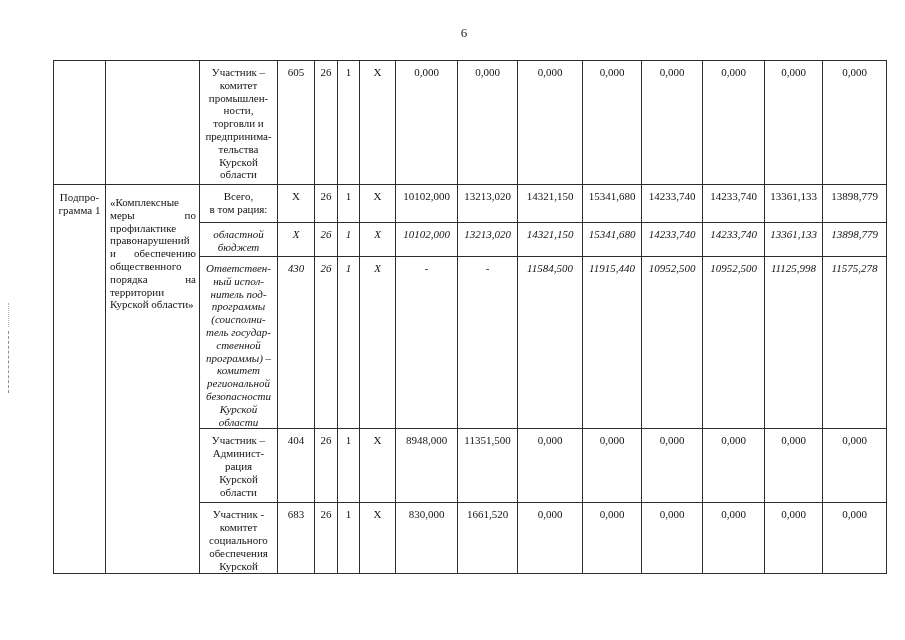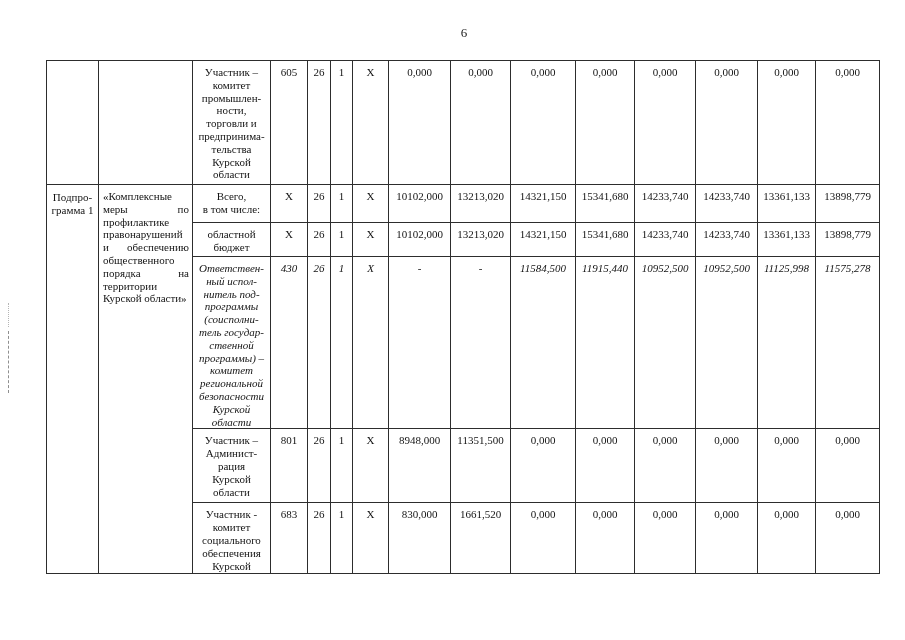--- a/index.html
+++ b/index.html
@@ -22,49 +22,49 @@
   .scan-artifact-a{
     position:absolute;left:8px;top:303px;height:24px;width:0;
     border-left:1px dotted #b5b5b5;
   }
   .scan-artifact-b{
     position:absolute;left:8px;top:331px;height:62px;width:0;
     border-left:1px dashed #8f8f8f;
   }
   table.budget-table{
     position:absolute;
-    left:46px;top:60px;
+    left:53px;top:60px;
     width:833px;
     border-collapse:collapse;
     table-layout:fixed;
   }
   .budget-table td{
     border:1px solid #2d2d2d;
     vertical-align:top;
     text-align:center;
     padding:5px 2px 0 2px;
     font-size:11px;
     line-height:12.8px;
     color:#141414;
     overflow:hidden;
   }
   .budget-table td.pre{white-space:pre-line;}
   .budget-table td.name-cell{
     text-align:justify;
     text-justify:inter-word;
-    padding:5px 3px 0 4px;
+    padding:11px 3px 0 4px;
     white-space:normal;
   }
   .budget-table td.program-cell{
     padding-top:6px;
     white-space:pre-line;
   }
   tr.r0{height:124px;}
   tr.r1{height:38px;}
-  tr.r2{height:34px;}
+  tr.r2{height:34px;font-style:italic;}
   tr.r3{height:172px;font-style:italic;}
   tr.r4{height:74px;}
   tr.r5{height:71px;font-family:Liberation Serif, serif;}
 </style>
 </head>
 <body>
 
 <div class="page">
 
   <div class="page-number">6</div>
@@ -114,21 +114,21 @@
         <td>0,000</td>
         <td>0,000</td>
         <td>0,000</td>
         <td>0,000</td>
       </tr>
       <tr class="r1">
         <td class="program-cell" rowspan="5">Подпро-
 грамма 1</td>
         <td class="name-cell" rowspan="5">«Комплексные меры по профилактике правонарушений и обеспечению общественного порядка на территории Курской области»</td>
         <td class="pre">Всего,
-в том числе:</td>
+в том рация:</td>
         <td>X</td>
         <td>26</td>
         <td>1</td>
         <td>X</td>
         <td>10102,000</td>
         <td>13213,020</td>
         <td>14321,150</td>
         <td>15341,680</td>
         <td>14233,740</td>
         <td>14233,740</td>
@@ -177,21 +177,21 @@
         <td>10952,500</td>
         <td>11125,998</td>
         <td>11575,278</td>
       </tr>
       <tr class="r4">
         <td class="pre">Участник –
 Админист-
 рация
 Курской
 области</td>
-        <td>801</td>
+        <td>404</td>
         <td>26</td>
         <td>1</td>
         <td>X</td>
         <td>8948,000</td>
         <td>11351,500</td>
         <td>0,000</td>
         <td>0,000</td>
         <td>0,000</td>
         <td>0,000</td>
         <td>0,000</td>

